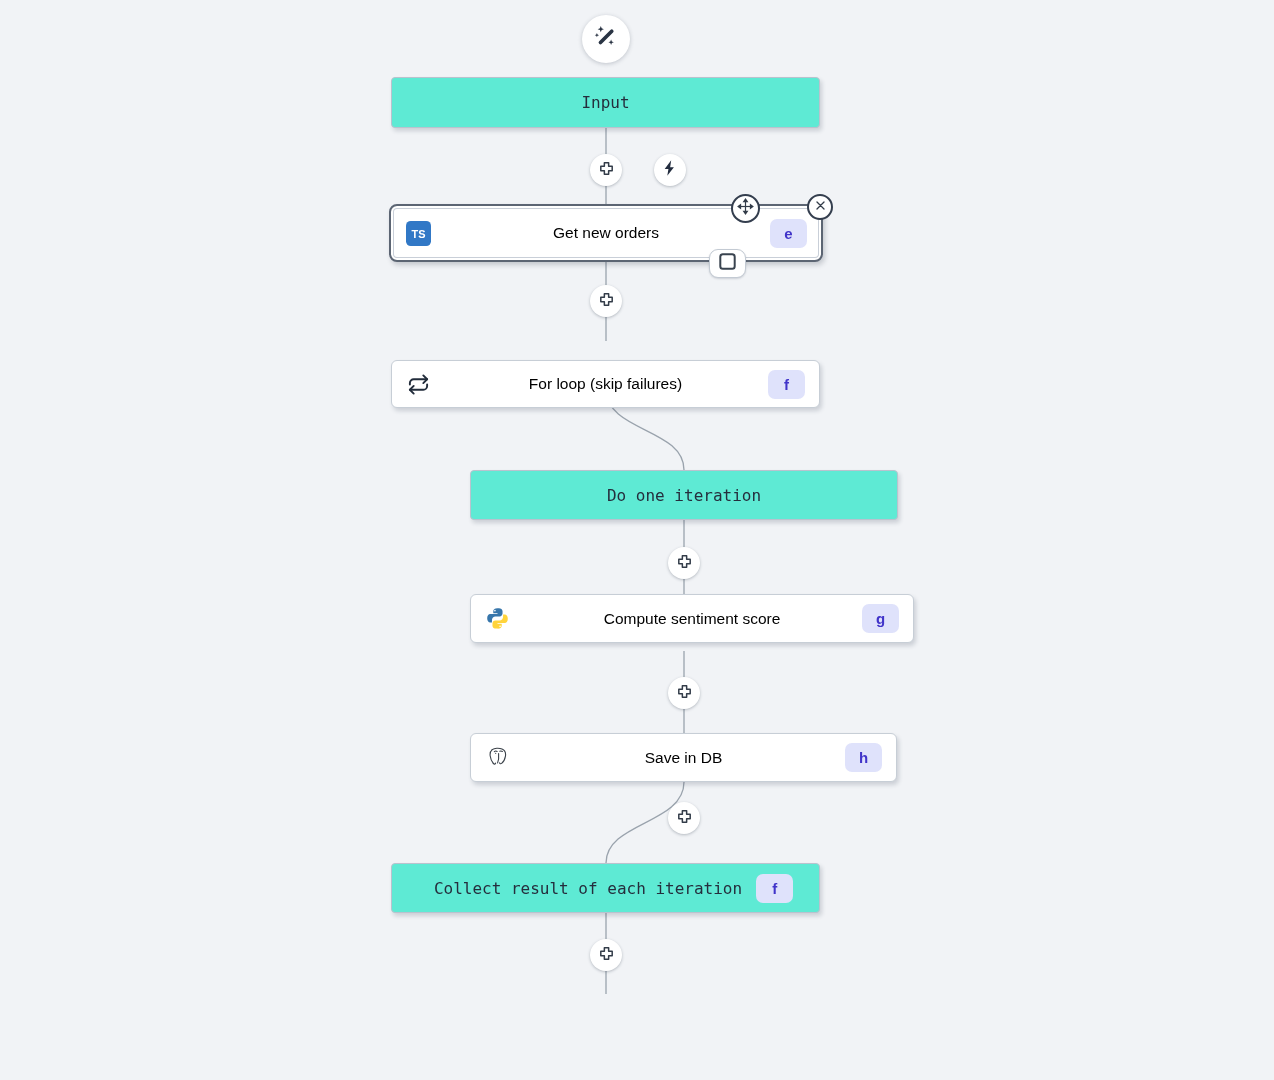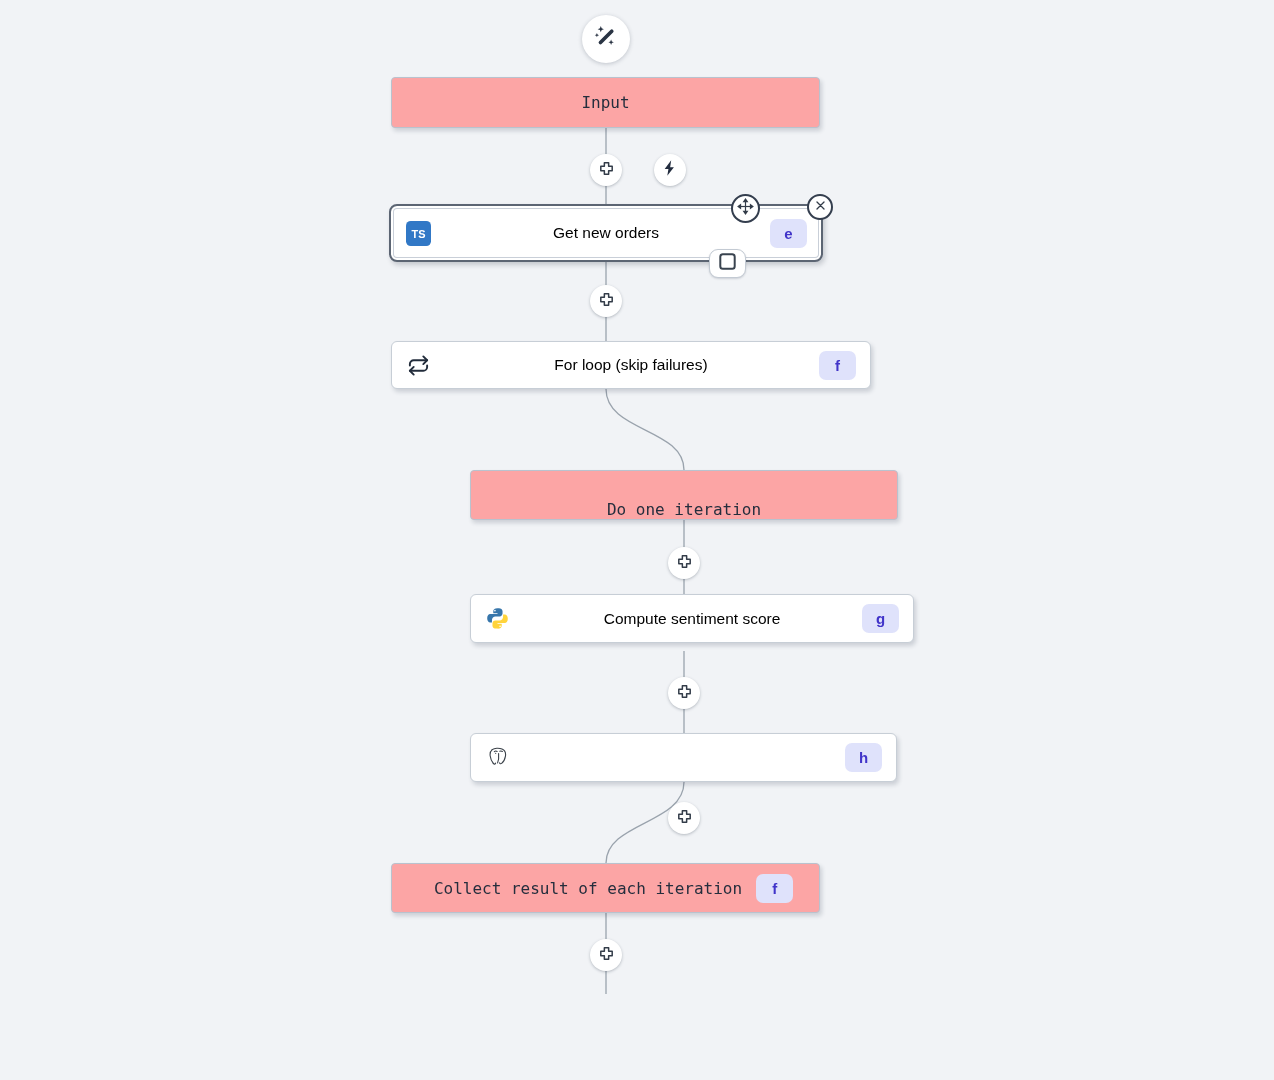--- a/index.html
+++ b/index.html
@@ -15,21 +15,21 @@
     display: flex;
     align-items: center;
     justify-content: center;
     background: #ffffff;
     border: 1px solid #c7ced6;
     border-radius: 6px;
     box-shadow: 2px 3px 4px rgba(40, 52, 70, 0.18);
     z-index: 2;
   }
   .node.virtual {
-    background: #fca5a5;
+    background: #5eead4;
     border: 1px solid #b9c2ce;
     border-radius: 4px;
   }
   .node.selected {
     border: 2px solid #5c6573;
     border-radius: 8px;
     box-shadow: inset 0 0 0 2px #ffffff, inset 0 0 0 3px #c9cfd8, 2px 3px 5px rgba(40, 52, 70, 0.22);
     z-index: 3;
   }
 
@@ -209,34 +209,34 @@
   </div>
 
   <div class="circle-btn" style="left:590px; top:285px;">
     <span>
       <svg width="19" height="19" viewBox="0 0 24 24">
         <path d="M9.3 4.8h5.4v4.5h4.5v5.4h-4.5v4.5H9.3v-4.5H4.8V9.3h4.5z" fill="#ffffff" stroke="#333c49" stroke-width="1.9" stroke-linejoin="round"></path>
       </svg>
     </span>
   </div>
 
-  <div class="node" style="left:391px; top:341px; width:480px; height:48px;">
+  <div class="node" style="left:391px; top:360px; width:429px; height:48px;">
     <span class="node-icon">
       <svg width="23" height="23" viewBox="0 0 24 24" fill="none" stroke="#222c3b" stroke-width="2" stroke-linecap="round" stroke-linejoin="round">
         <path d="M17 2.5l4 4-4 4"></path>
         <path d="M3 12v-1.5A4 4 0 0 1 7 6.5h14"></path>
         <path d="M7 21.5l-4-4 4-4"></path>
         <path d="M21 12v1.5a4 4 0 0 1-4 4H3"></path>
       </svg>
     </span>
     <span class="label-sans label-center">For loop (skip failures)</span>
     <span class="badge">f</span>
   </div>
 
-  <div class="node virtual" style="left:470px; top:470px; width:428px; height:50px;align-items:flex-end;">
+  <div class="node virtual" style="left:470px; top:470px; width:428px; height:50px;">
     <span class="label-mono">Do one iteration</span>
   </div>
 
   <div class="circle-btn" style="left:668px; top:547px;">
     <span>
       <svg width="19" height="19" viewBox="0 0 24 24">
         <path d="M9.3 4.8h5.4v4.5h4.5v5.4h-4.5v4.5H9.3v-4.5H4.8V9.3h4.5z" fill="#ffffff" stroke="#333c49" stroke-width="1.9" stroke-linejoin="round"></path>
       </svg>
     </span>
   </div>
@@ -266,20 +266,21 @@
     <span class="node-icon">
       <svg width="24" height="24" viewBox="0 0 24 24" fill="none" stroke="#3a4149" stroke-width="1.1" stroke-linecap="round">
         <path d="M6.2 3.6C4.6 4.9 3.8 7.3 4.2 10c.4 3 1.7 5.9 3.2 7.5.9 1 1.9.8 2.2-.4"></path>
         <path d="M6.2 3.6C8.5 2 13 1.7 16 3c2.8 1.2 4 4.2 3.4 7.4-.5 3-2 5.7-3.8 7-1 .7-1.9.4-2-.7"></path>
         <path d="M12.6 7.5c.3 3.4.2 6.5-1 9.4"></path>
         <path d="M8.3 5.6c.8-.6 2-.7 2.8-.1"></path>
         <path d="M13.8 5.2c.9-.4 1.9-.3 2.6.3"></path>
         <circle cx="9.7" cy="7.3" r=".6" fill="#3a4149" stroke="none"></circle>
       </svg>
     </span>
+    <span class="label-sans label-center">Save in DB</span>
     <span class="badge">h</span>
   </div>
 
   <div class="circle-btn" style="left:668px; top:802px;">
     <span>
       <svg width="19" height="19" viewBox="0 0 24 24">
         <path d="M9.3 4.8h5.4v4.5h4.5v5.4h-4.5v4.5H9.3v-4.5H4.8V9.3h4.5z" fill="#ffffff" stroke="#333c49" stroke-width="1.9" stroke-linejoin="round"></path>
       </svg>
     </span>
   </div>

